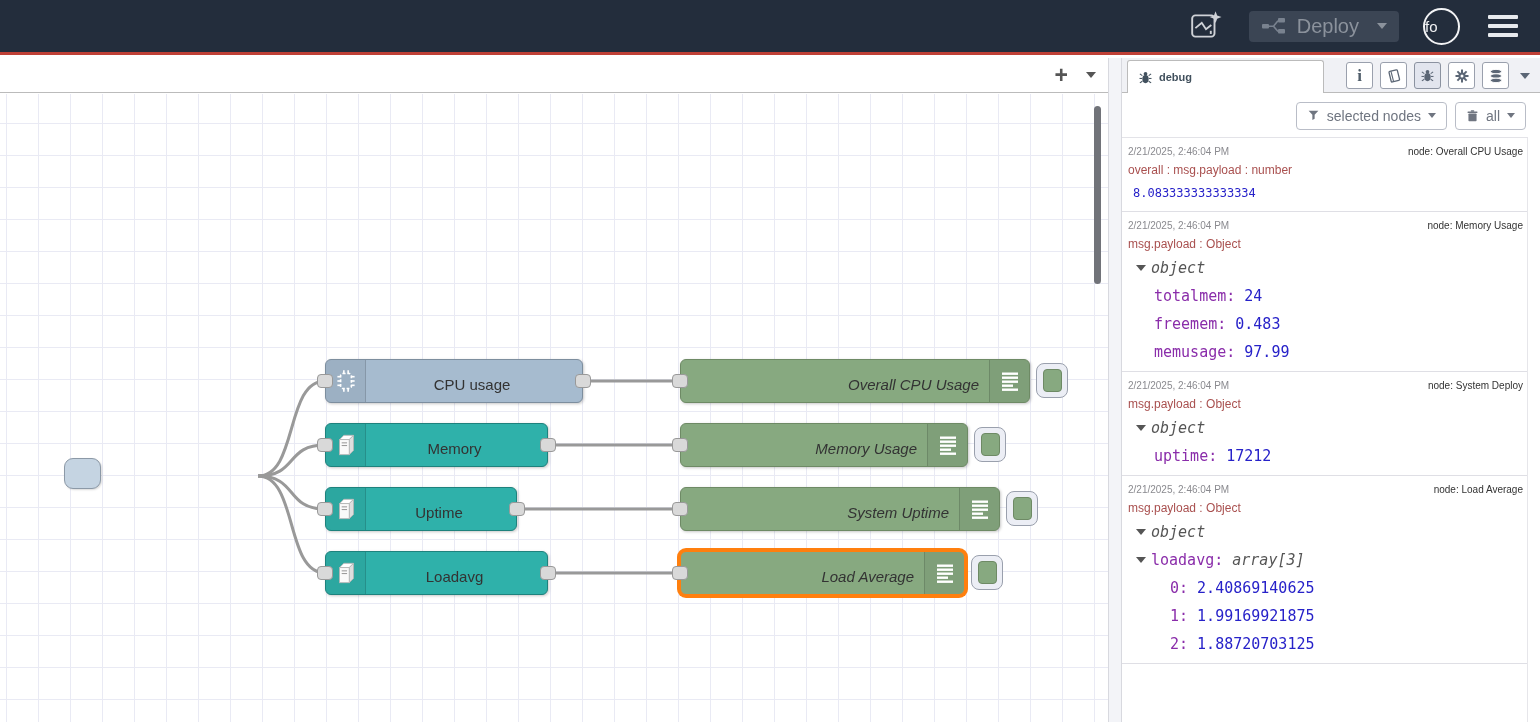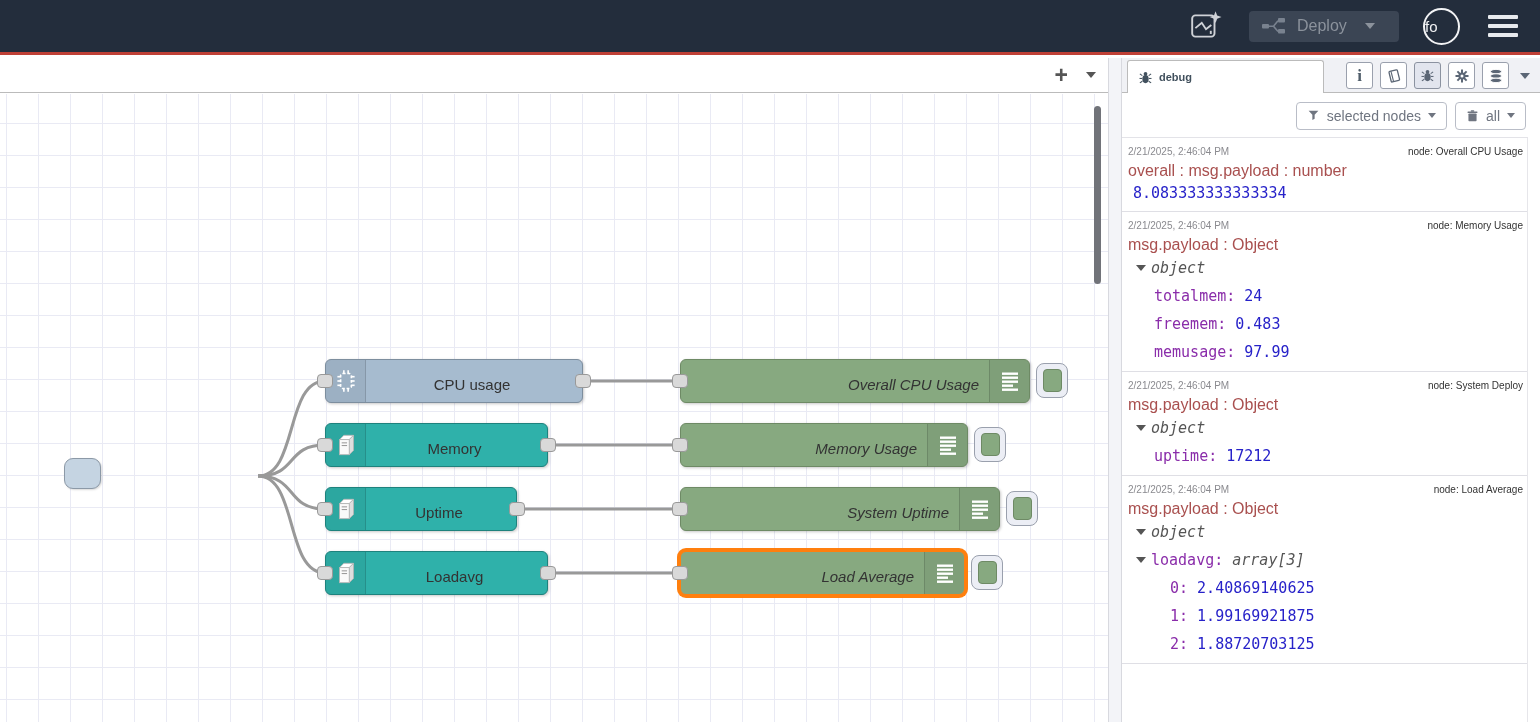--- a/index.html
+++ b/index.html
@@ -6,21 +6,21 @@
   html,body { width:1540px; height:722px; overflow:hidden; font-family:"Liberation Sans", sans-serif; }
   #app { position:relative; width:1540px; height:722px; background:#fff; }
 
   
   #header { position:absolute; left:0; top:0; width:1540px; height:55px;
             background:#232d3c; border-bottom:3px solid #bf4036; display:flex; align-items:center; }
   .hdr-right { position:absolute; right:18px; top:0; height:52px; display:flex; align-items:center; gap:24px; }
   .hdr-iconbtn { width:38px; height:38px; display:flex; align-items:center; justify-content:center; cursor:pointer; }
   #deploy-btn { height:31px; min-width:150px; background:#3b4554; border-radius:4px;
                 display:flex; align-items:center; padding:0 12px; gap:10px; color:#8b929c; }
-  #deploy-btn .dep-label { font-size:16px; }
+  #deploy-btn .dep-label { font-size:20px; }
   .chev { width:0; height:0; border-left:5px solid transparent; border-right:5px solid transparent;
           border-top:6px solid currentColor; display:inline-block; }
   .chev.sm { border-left-width:4px; border-right-width:4px; border-top-width:5px; }
   #avatar { width:37px; height:37px; border-radius:50%; border:2px solid #f2f3f5; color:#f2f3f5;
             display:flex; align-items:center; justify-content:flex-start; font-size:15px; }
   #hamburger { display:flex; flex-direction:column; gap:5px; cursor:pointer; padding:4px; }
   #hamburger span { width:30px; height:4px; background:#e8eaee; border-radius:1px; }
 
   
   #workspace { position:absolute; left:0; top:58px; width:1108px; height:664px; background:#fff; }
@@ -86,22 +86,22 @@
   .filter-btn { height:28px; background:#fff; border:1px solid #b9bdc7; border-radius:4px; color:#6f7580;
                 font-size:14px; display:flex; align-items:center; gap:7px; padding:0 10px; cursor:pointer; }
   .filter-btn .chev { color:#6f7580; }
 
   #sb-messages { position:absolute; left:0; top:79px; width:406px; bottom:0; overflow:hidden;
                  border-top:1px solid #e3e3e8; border-right:1px solid #e6e6ea; }
   .msg { border-bottom:1px solid #dfdfe5; padding:4px 4px 5px 6px; }
   .msg-meta { display:flex; justify-content:space-between; align-items:baseline; font-size:10px;
               color:#8a8a8f; line-height:19px; }
   .msg-source { color:#333; }
-  .msg-path { font-size:16px; color:#a9504f; line-height:19px; }
-  .msg-value { font-family:"DejaVu Sans Mono", monospace; font-size:15px; color:#2722c9;
+  .msg-path { font-size:12px; color:#a9504f; line-height:19px; }
+  .msg-value { font-family:"DejaVu Sans Mono", monospace; font-size:12px; color:#2722c9;
                line-height:26px; padding-left:5px; }
   .tree-row { font-family:"DejaVu Sans Mono", monospace; font-size:15px; line-height:28px; color:#444;
               display:flex; align-items:center; }
   .tree-row.lvl1 { padding-left:8px; }
   .tree-row.lvl2 { padding-left:26px;text-align:right; }
   .tree-row.lvl3 { padding-left:42px; }
   .tree-caret { width:0; height:0; border-left:5px solid transparent; border-right:5px solid transparent;
                 border-top:6px solid #555; display:inline-block; margin-right:5px; cursor:pointer; }
   .tree-obj { font-style:italic; color:#555; }
   .tree-key { color:#8a2daa; }

